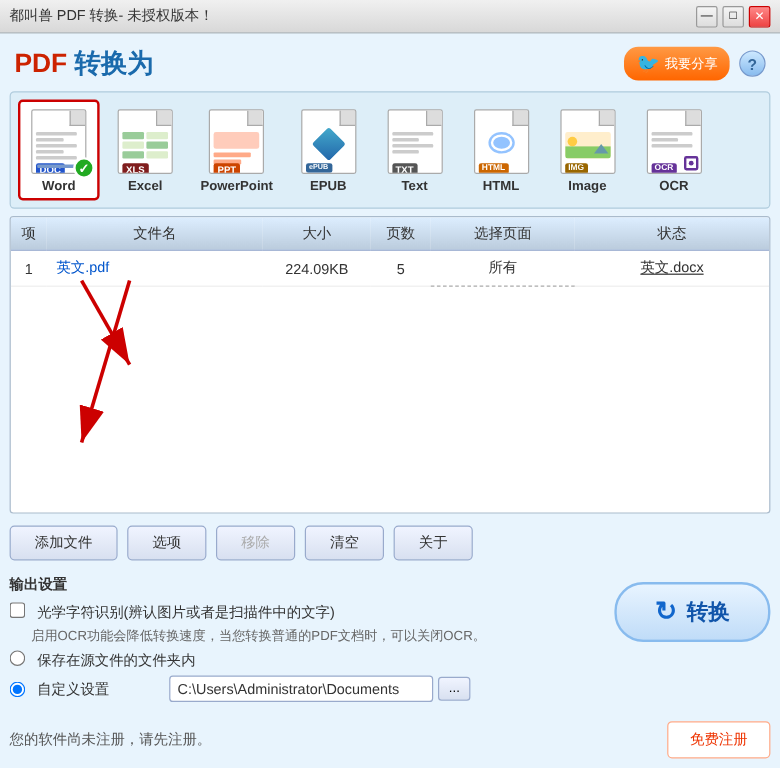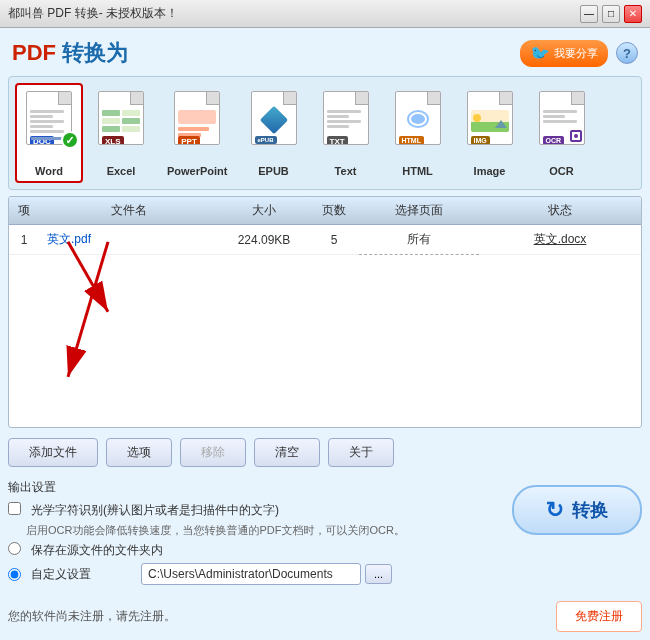--- a/index.html
+++ b/index.html
@@ -121,21 +121,21 @@
       height: 58px;
       position: relative;
       display: flex;
       align-items: center;
       justify-content: center;
     }
     .format-label {
       font-size: 11px;
       font-weight: bold;
       color: #333;
-      margin-top: 18px;
+      margin-top: 2px;
       text-align: right;
     }
 
     
     .doc-page {
       width: 46px;
       height: 54px;
       background: white;
       border: 1px solid #aaa;
       border-radius: 2px;
@@ -249,21 +249,21 @@
       font-family: inherit;
     }
     .action-btn.disabled { color: #aaa; cursor: default; }
 
     
     .output-section {
       background: transparent;
       padding: 2px 0;
     }
     .output-title {
-      font-weight: normal;
+      font-weight: bold;
       color: #333;
       margin-bottom: 6px;
       font-size: 12px;
     }
     .output-row {
       display: flex;
       align-items: flex-start;
       gap: 8px;
       margin-bottom: 4px;
     }

